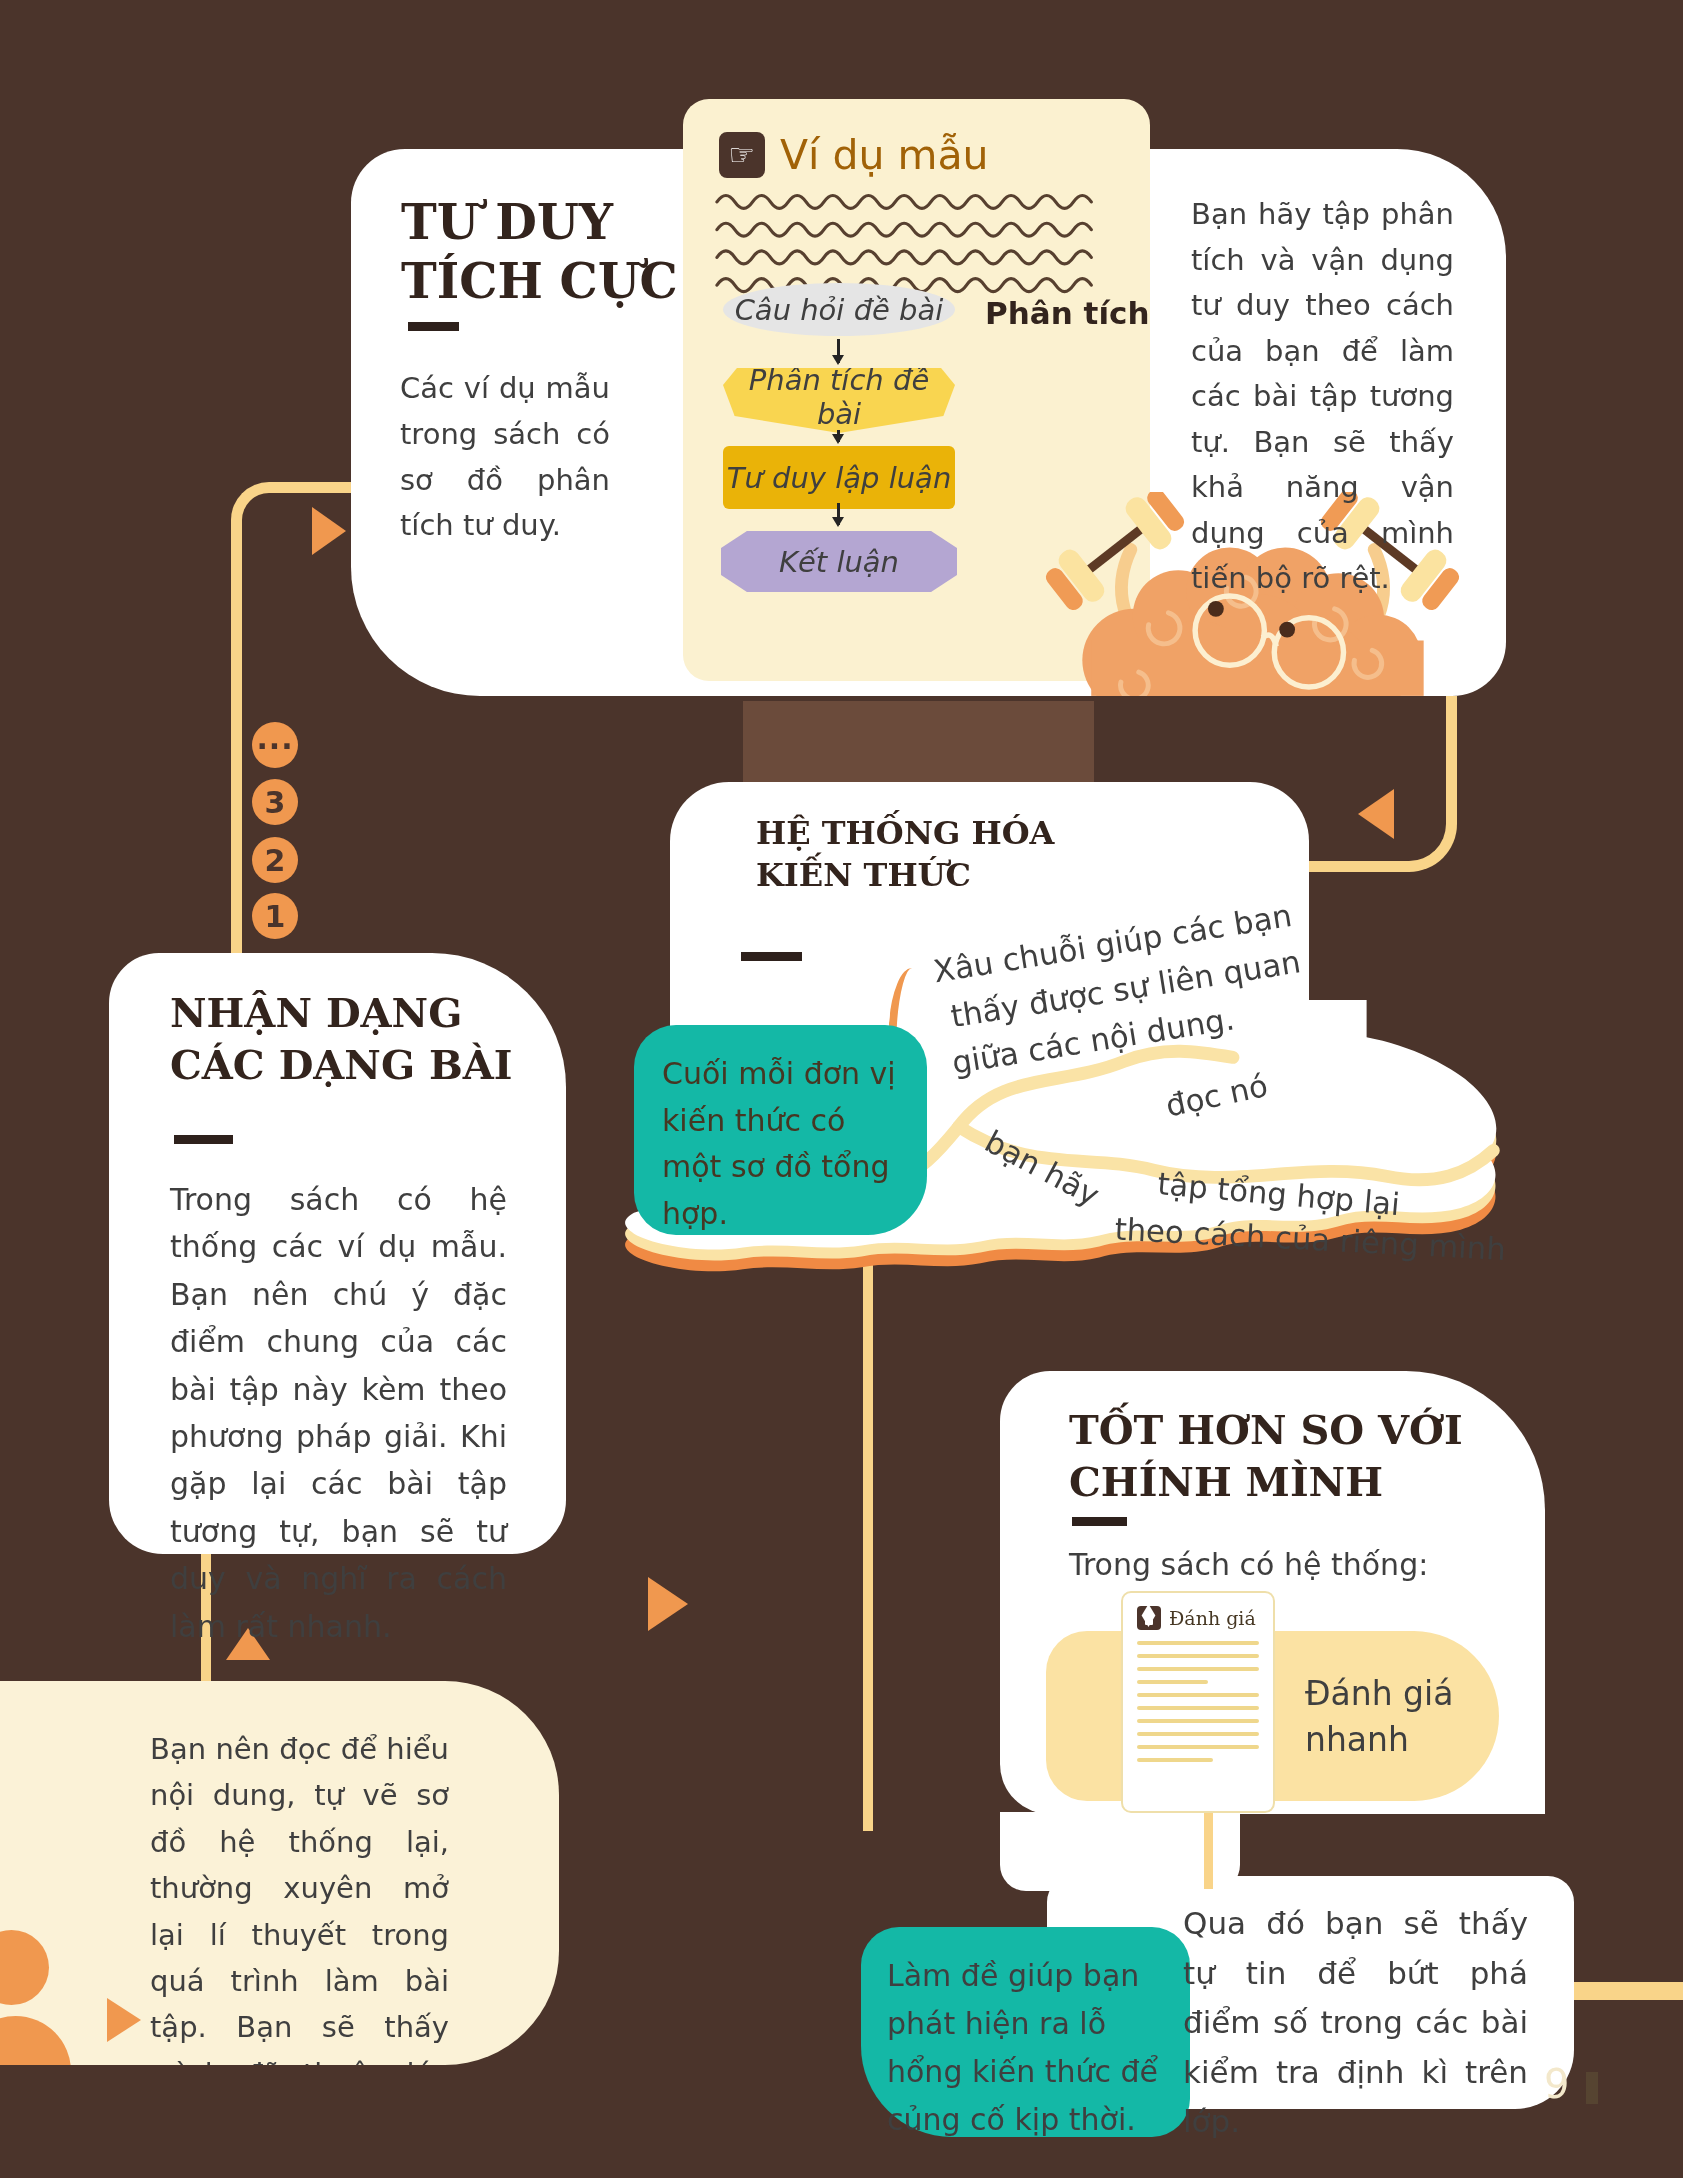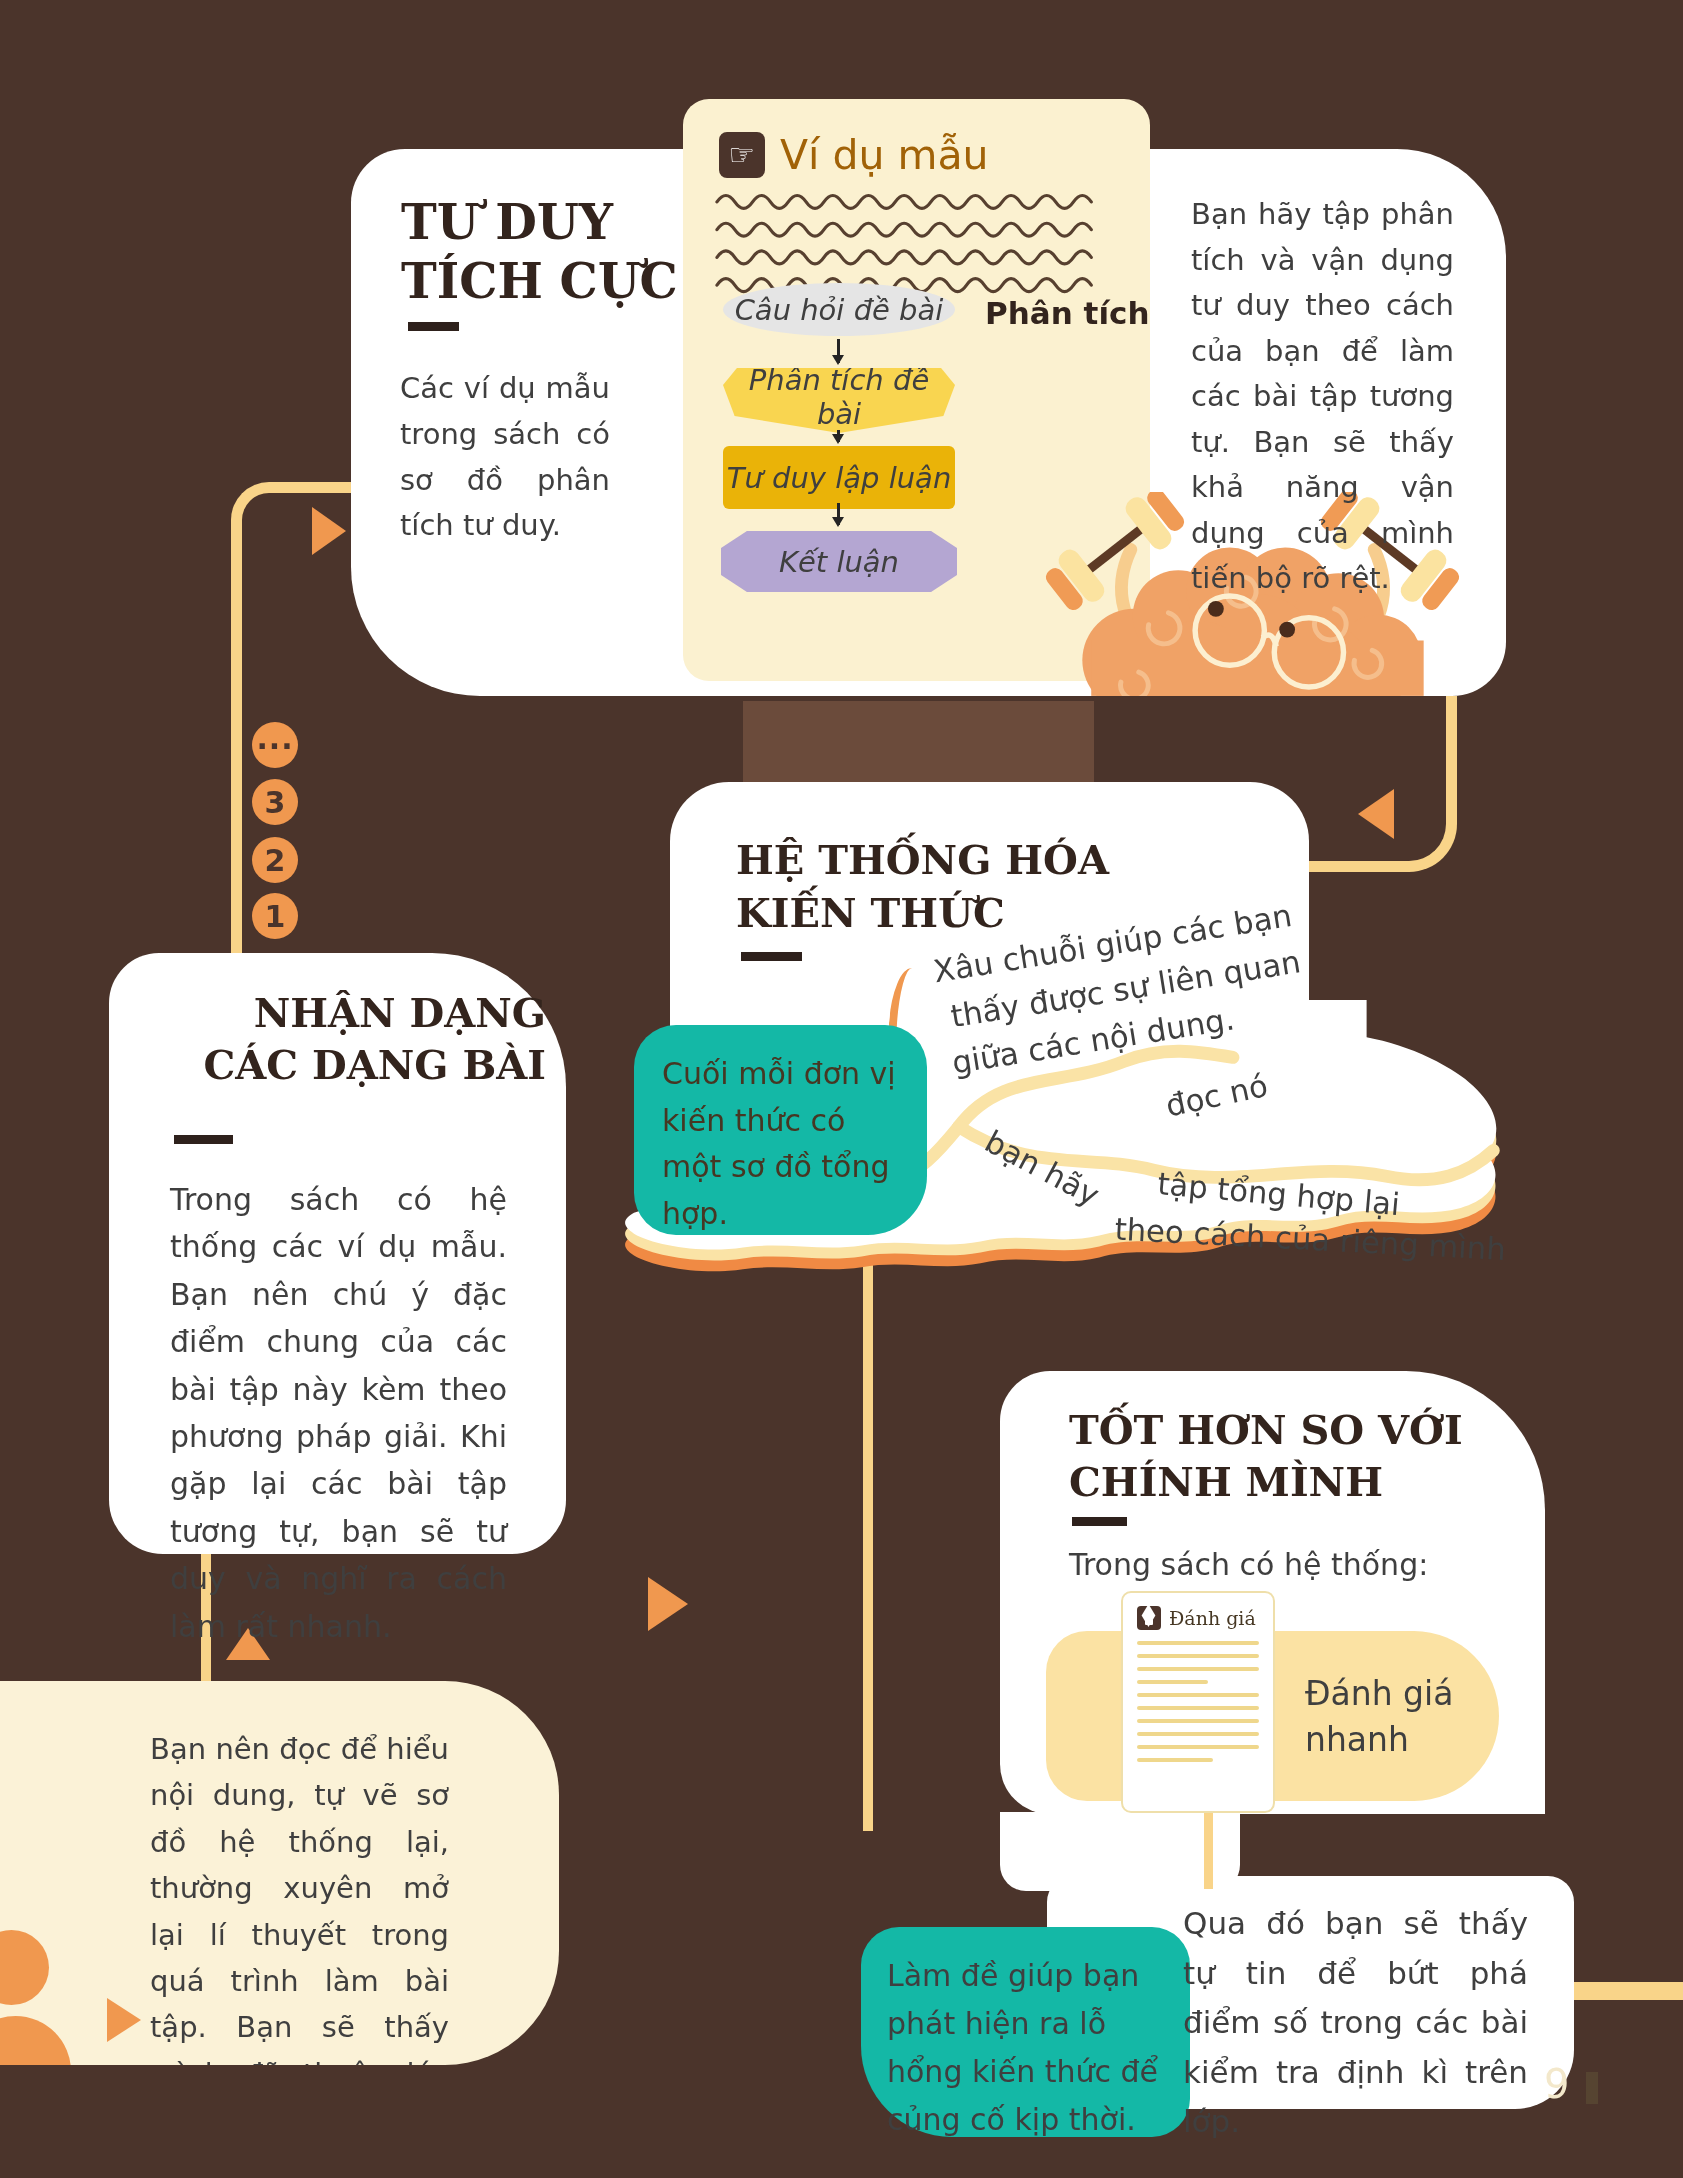--- a/index.html
+++ b/index.html
@@ -55,36 +55,36 @@
   .rc0 .dots{transform:translateY(-7px);font-weight:900;}
   .rc1{left:252px;top:779px;}
   .rc2{left:252px;top:837px;}
   .rc3{left:252px;top:893px;}
   .rect-brown{left:743px;top:701px;width:351px;height:299px;background:#6B4B3B;z-index:1;}
   .l-right{left:1300px;top:696px;width:146px;height:165px;
            border-right:11px solid #F9D489;border-bottom:11px solid #F9D489;border-bottom-right-radius:48px;z-index:1;}
   .tri-l1{left:1358px;top:789px;border-top:25px solid transparent;border-bottom:25px solid transparent;border-right:36px solid #F0984F;}
   
   .box-mid{left:670px;top:782px;width:639px;height:421px;border-radius:59px 59px 89px 59px;}
-  .mid-title{left:736px;top:812px;width:475px;font-size:40px;line-height:1.32;z-index:4;margin-top:22px;}
+  .mid-title{left:756px;top:812px;width:475px;font-size:32px;line-height:1.32;z-index:4;}
   .mid-under{left:741px;top:952px;width:61px;height:9px;}
   .arc-orange{left:889px;top:968px;width:30px;height:111px;border-left:8px solid #F0984F;
               border-radius:50%;transform:rotate(4deg);z-index:4;}
   .wavy-note{left:941px;top:948px;width:382px;font-size:31px;line-height:1.5;color:#3F3F3F;
              transform:rotate(-9deg);transform-origin:left center;z-index:4;}
   .wavy-note span{display:block;}
   .wavy-note .w1{margin-left:10px;}
   .wavy-note .w2{margin-left:4px;}
   .bubble{background:#14b8a6;z-index:4;color:#463723;}
   .bubble-mid{left:634px;top:1025px;width:293px;height:210px;border-radius:42px 42px 59px 42px;
               padding:26px 28px;box-sizing:border-box;font-size:30px;line-height:1.55;}
   .vline-blob{left:863px;top:1245px;width:10px;height:586px;}
   
   .box-left{left:109px;top:953px;width:457px;height:601px;border-radius:50px 134px 54px 54px;}
-  .nl-title{left:170px;top:987px;width:376px;font-size:40px;line-height:1.3;z-index:4;text-align:right;}
+  .nl-title{left:170px;top:987px;width:376px;font-size:40px;line-height:1.3;z-index:4;}
   .nl-under{left:174px;top:1135px;width:59px;height:9px;}
   .nl-body{left:170px;top:1176px;width:337px;font-size:30px;line-height:1.58;}
   .vline-l2{left:201px;top:1554px;width:10px;height:131px;}
   .tri-up{left:226px;top:1628px;border-left:22px solid transparent;border-right:22px solid transparent;border-bottom:32px solid #F0984F;z-index:1;}
   
   .box-bl{left:0px;top:1681px;width:559px;height:384px;background:#FBF2D7;border-radius:0 114px 114px 0;
           overflow:hidden;z-index:2;}
   .person-head{position:absolute;left:-26px;top:249px;width:75px;height:75px;border-radius:50%;background:#F0984F;}
   .person-body{position:absolute;left:-40px;top:335px;width:111px;height:111px;border-radius:50%;background:#F0984F;}
   .tri-r2{position:absolute;left:107px;top:317px;width:0;height:0;

